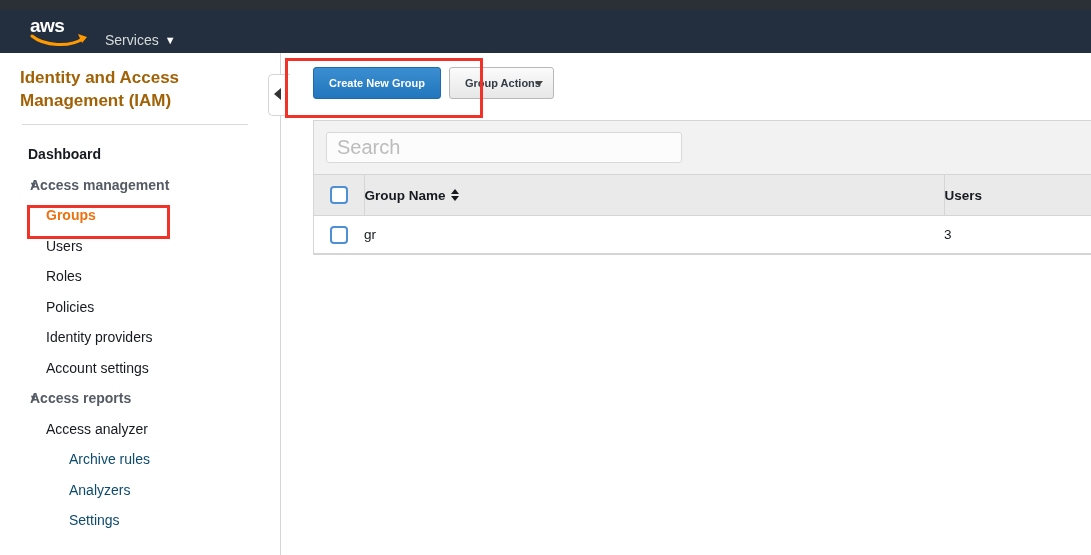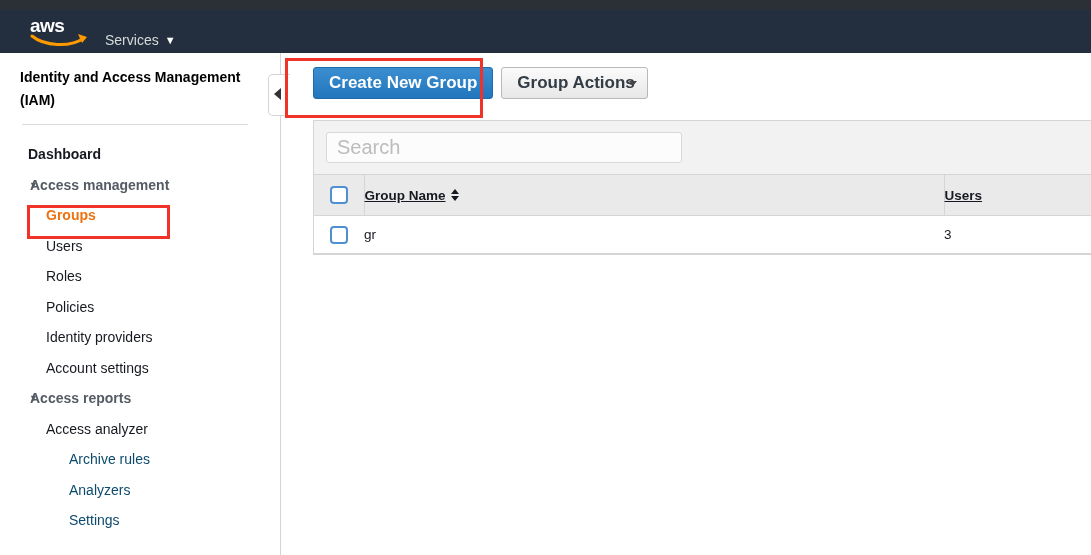--- a/index.html
+++ b/index.html
@@ -43,21 +43,21 @@
     vertical-align:1px;
   }
 
   
   .sidebar {
     position:absolute; left:0; top:53px; width:281px; height:502px;
     background:#ffffff; border-right:1px solid #d5d5d5;
   }
   .sidebar-title {
     position:absolute; left:20px; top:13px; width:230px;
-    font-size:14px; font-weight:700; color:#000000; line-height:23px;
+    font-size:17px; font-weight:700; color:#a16207; line-height:23px;
   }
   .sidebar-sep {
     position:absolute; left:22px; top:71px; width:226px; height:1px;
     background:#d9d9d9;
   }
   .nav-list { position:absolute; left:0; top:86px; width:281px; }
   .nav-item {
     position:relative; height:30.5px; line-height:30.5px;
     font-size:14px; color:#16191f; white-space:nowrap; cursor:pointer;
   }
@@ -96,21 +96,21 @@
   
   .content {
     position:absolute; left:282px; top:53px; width:809px; height:502px;
     background:#ffffff;
   }
   .toolbar {
     position:absolute; left:31px; top:14px; height:32px;
   }
   .btn {
     display:inline-block; height:32px; line-height:30px;
-    font-size:17px; font-weight:700; border-radius:3px;
+    font-size:11px; font-weight:700; border-radius:3px;
     padding:0 15px; cursor:pointer; vertical-align:top;
     white-space:nowrap;
   }
   .btn-primary {
     background:linear-gradient(to bottom,#3b8ed0 0%,#2176bd 100%);
     border:1px solid #1f6aa8; color:#ffffff;
   }
   .btn-secondary {
     background:linear-gradient(to bottom,#fbfbfb 0%,#e7e7e7 100%);
     border:1px solid #b8b8b8; color:#333b45;
@@ -144,21 +144,21 @@
     text-align:left; padding:0; vertical-align:middle;
   }
   table.grid tbody td {
     background:#ffffff; border-bottom:1px solid #d5d5d5;
     height:38px; font-size:13.5px; color:#16191f;
     text-align:left; padding:0; vertical-align:middle;
   }
   .col-check { width:50px; }
   .col-name  { width:580px; border-left:1px solid #d5d5d5; }
   .col-users { width:180px; border-left:1px solid #d5d5d5; }
-  thead .col-name, thead .col-users { padding-left:17px;text-decoration:underline; }
+  thead .col-name, thead .col-users { padding-left:17px; }
   tbody .col-name, tbody .col-users { padding-left:17px; }
   tbody .col-name, tbody .col-users, tbody .col-check { border-left:none; }
 
   .cbx {
     display:block; width:18px; height:18px; margin:0 auto;
     border:2px solid #4f8fd4; border-radius:4px; background:#ffffff;
     cursor:pointer;
   }
   .sort-icon {
     display:inline-block; margin-left:5px; position:relative;

